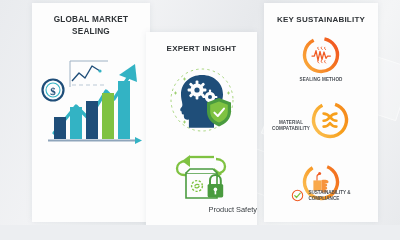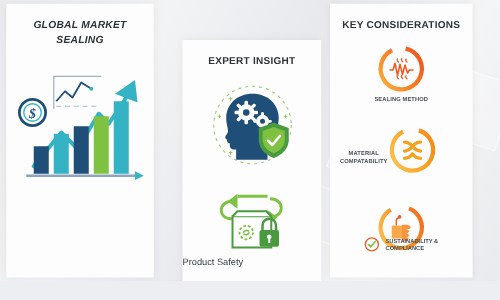--- a/index.html
+++ b/index.html
@@ -16,21 +16,21 @@
   }
   .wm{position:absolute;background:rgba(255,255,255,.38);pointer-events:none;}
   .wm1{left:268px;top:96px;width:46px;height:46px;transform:rotate(22deg);border:1px solid rgba(255,255,255,.55);}
   .wm2{left:350px;top:58px;width:54px;height:54px;transform:rotate(18deg);border:1px solid rgba(255,255,255,.5);background:rgba(255,255,255,.25);}
   .wm3{left:236px;top:150px;width:40px;height:40px;transform:rotate(20deg);border:1px solid rgba(255,255,255,.45);background:transparent;}
 
   .panel{
     position:absolute;top:3px;height:219px;background:#fdfdfd;
     box-shadow:0 0 6px rgba(90,100,115,.10);
   }
-  #panel-1{left:5px;width:118px;font-style:italic;}
+  #panel-1{left:32px;width:118px;}
   #panel-2{left:146px;width:111px;margin-top:29px;}
   #panel-3{left:264px;width:114px;}
 
   .panel-title{
     margin:0;padding:11px 6px 0;text-align:center;
     font-size:8.2px;font-weight:bold;letter-spacing:.22px;
     color:#2f3337;line-height:11.5px;
   }
   #panel-2 .panel-title,#panel-3 .panel-title{font-size:8px;}
 
@@ -38,21 +38,21 @@
 
   
   #growth-art{margin-top:14px;height:96px;}
   #growth-art svg{display:block;margin:0 auto;}
 
   
   #insight-art{margin-top:10px;height:70px;}
   #safety-art{margin-top:8px;height:58px;}
   #insight-art svg,#safety-art svg{display:block;margin:0 auto;}
   .caption{
-    text-align:left;font-size:7.4px;line-height:9.5px;color:#3b4045;
+    text-align:right;font-size:7.4px;line-height:9.5px;color:#3b4045;
     margin-top:4px;
   }
 
   
   .kc-row{position:relative;height:56px;}
   .kc-ring{position:absolute;left:50%;transform:translateX(-50%);top:0;}
   .kc-ring.shift-right{left:58%;}
   .kc-label{
     position:absolute;font-size:4.6px;font-weight:bold;letter-spacing:.1px;
     color:#4a4f55;line-height:6px;text-align:center;
@@ -205,21 +205,21 @@
         </g>
       </svg>
     </div>
 
     <div class="caption">
       <span>Product Safety</span><br>
     </div>
   </div>
 
   <div class="panel" id="panel-3">
-    <div class="panel-title">KEY CONSIDERATIONS</div>
+    <div class="panel-title">KEY SUSTAINABILITY</div>
 
     <div class="kc-row" style="margin-top:9px;">
       <svg class="kc-ring" width="40" height="40" viewBox="0 0 40 40">
         <defs>
           <linearGradient id="g1" x1="0" y1="0" x2="1" y2="1">
             <stop offset="0%" stop-color="#fbb040"></stop>
               <stop offset="55%" stop-color="#f5791f"></stop>
             <stop offset="100%" stop-color="#f04e23"></stop>
           </linearGradient>
         </defs>

